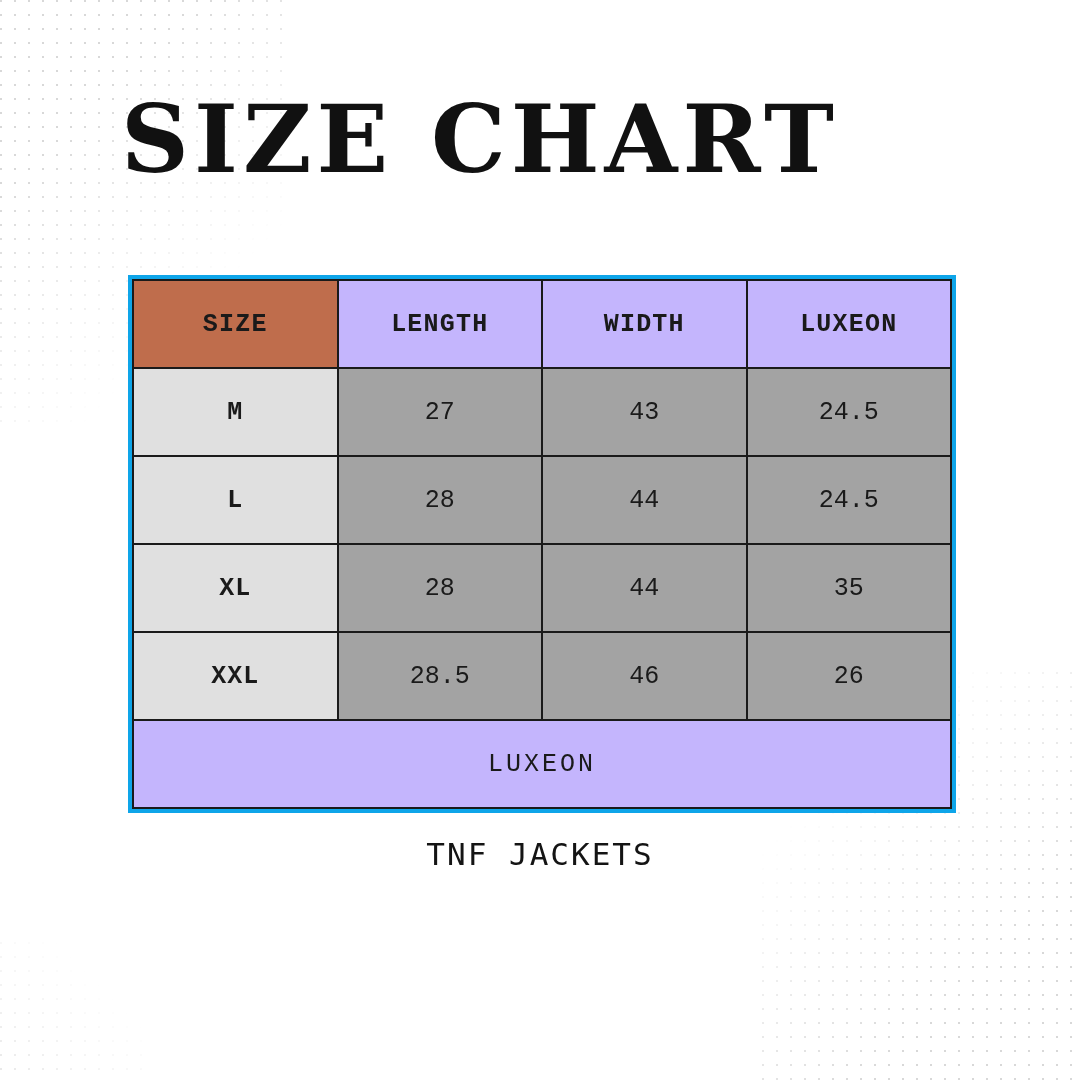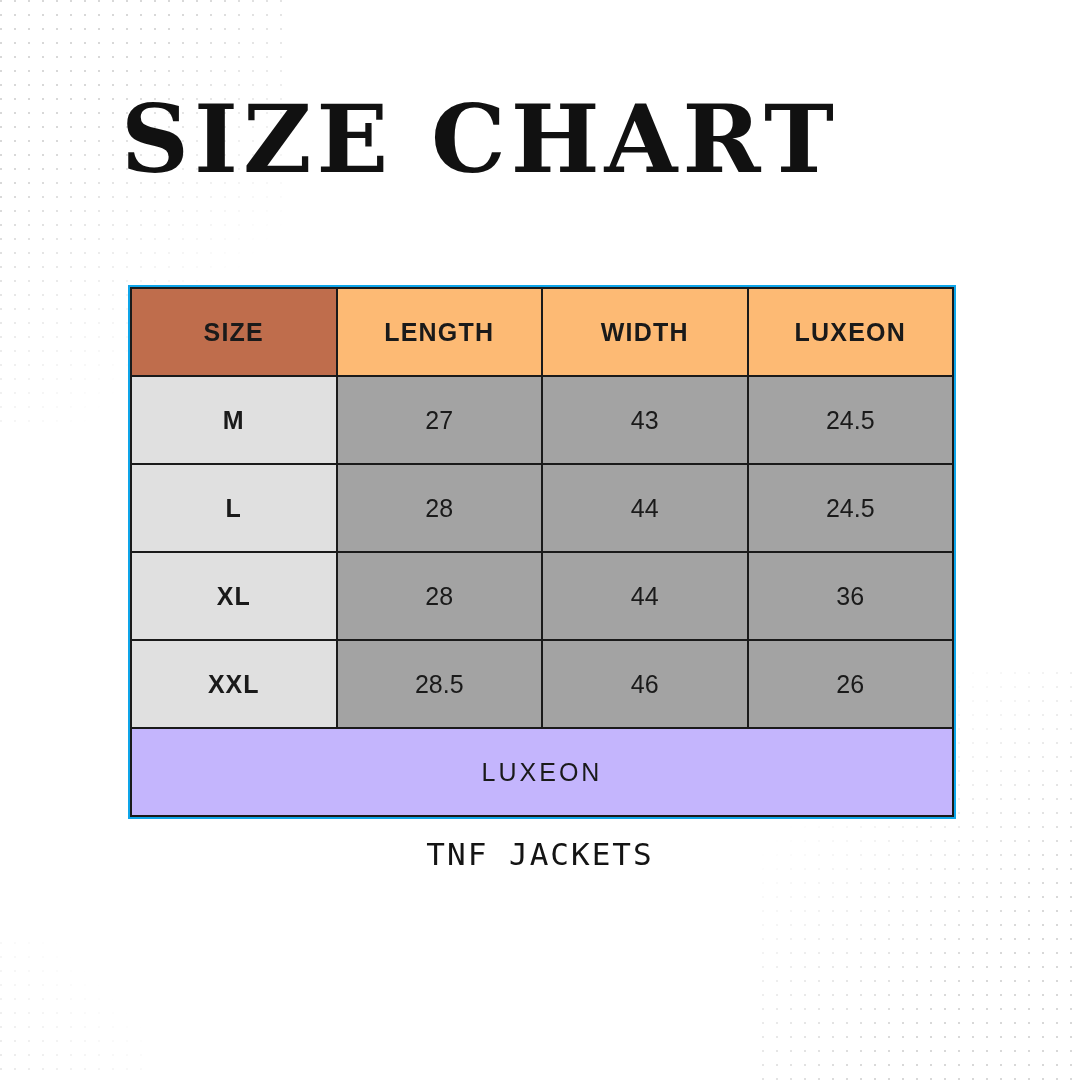--- a/index.html
+++ b/index.html
@@ -68,24 +68,25 @@
     font-size: 94px;
     letter-spacing: 5px;
     color: #111111;
     line-height: 1;
   }
 
   
   .table-wrap {
     position: absolute;
     left: 128px;
-    top: 285px;
+    top: 275px;
     width: 828px;
-    border: 2px solid #0ea5e9;
+    border: 4px solid #0ea5e9;
     box-sizing: border-box;
+    font-family: Liberation Mono, monospace;
   }
   table.size-table {
     border-collapse: collapse;
     width: 100%;
     table-layout: fixed;
   }
   table.size-table th,
   table.size-table td {
     border: 2px solid #1a1a1a;
     text-align: center;
@@ -96,21 +97,21 @@
   }
   table.size-table th {
     font-weight: bold;
     letter-spacing: 1.2px;
     font-size: 25px;
   }
   .head-size {
     background: #bf6d4c;
   }
   .head-metric {
-    background: #fdba74;
+    background: #c4b5fd;
   }
   .cell-size {
     background: #e0e0e0;
     font-weight: bold;
     letter-spacing: 1px;
   }
   .cell-val {
     background: #a3a3a3;
     font-weight: normal;
   }
@@ -168,21 +169,21 @@
         <tr>
           <td class="cell-size">L</td>
           <td class="cell-val">28</td>
           <td class="cell-val">44</td>
           <td class="cell-val">24.5</td>
         </tr>
         <tr>
           <td class="cell-size">XL</td>
           <td class="cell-val">28</td>
           <td class="cell-val">44</td>
-          <td class="cell-val">36</td>
+          <td class="cell-val">35</td>
         </tr>
         <tr>
           <td class="cell-size">XXL</td>
           <td class="cell-val">28.5</td>
           <td class="cell-val">46</td>
           <td class="cell-val">26</td>
         </tr>
         <tr class="footer-row">
           <td colspan="4">LUXEON</td>
         </tr>

